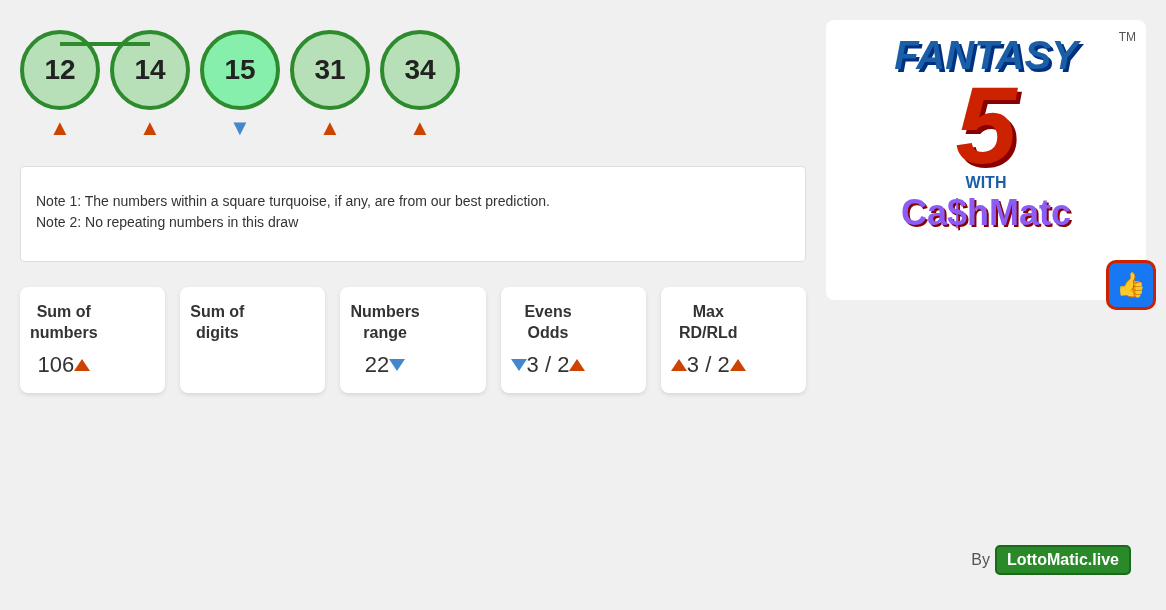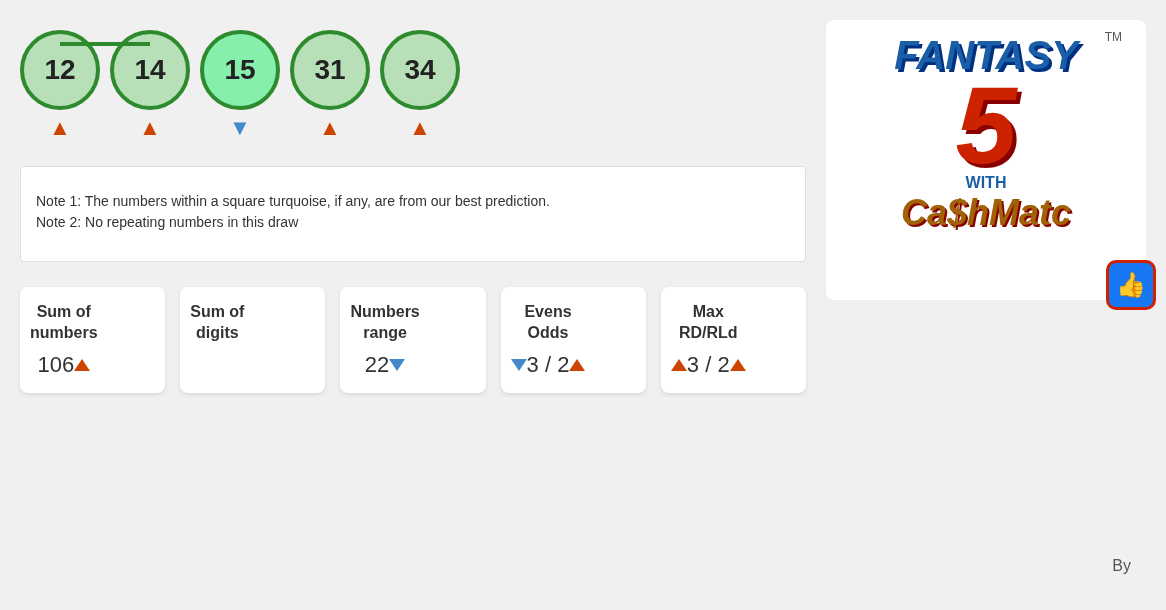--- a/index.html
+++ b/index.html
@@ -176,31 +176,30 @@
     .with-text {
       font-size: 16px;
       font-weight: bold;
       color: #1a5ea8;
       text-align: center;
     }
 
     .cashmatc-text {
       font-size: 36px;
       font-weight: 900;
-      color: #a16207;
-      font-style: italic;
+      color: #8b5cf6;
       text-shadow: 2px 2px 0 #880000;
     }
 
     .tm-badge {
       font-size: 12px;
       color: #555;
       position: absolute;
       top: 10px;
-      right: 24px;
+      right: 10px;
     }
 
     .like-button {
       position: absolute;
       bottom: -10px;
       right: -10px;
       width: 50px;
       height: 50px;
       background: #1877f2;
       border-radius: 10px;
@@ -381,15 +380,16 @@
       <div class="five-text">5</div>
       <div class="with-text">WITH</div>
       <div class="cashmatc-text">Ca$hMatc</div>
       <div class="like-button">
         <span>👍</span>
       </div>
     </div>
 
     <div class="by-lottmatic">
       <span class="by-text">By</span>
+      <span class="lotto-link">LottoMatic.live</span>
     </div>
   </div>
 </div>
 
 </body></html>

